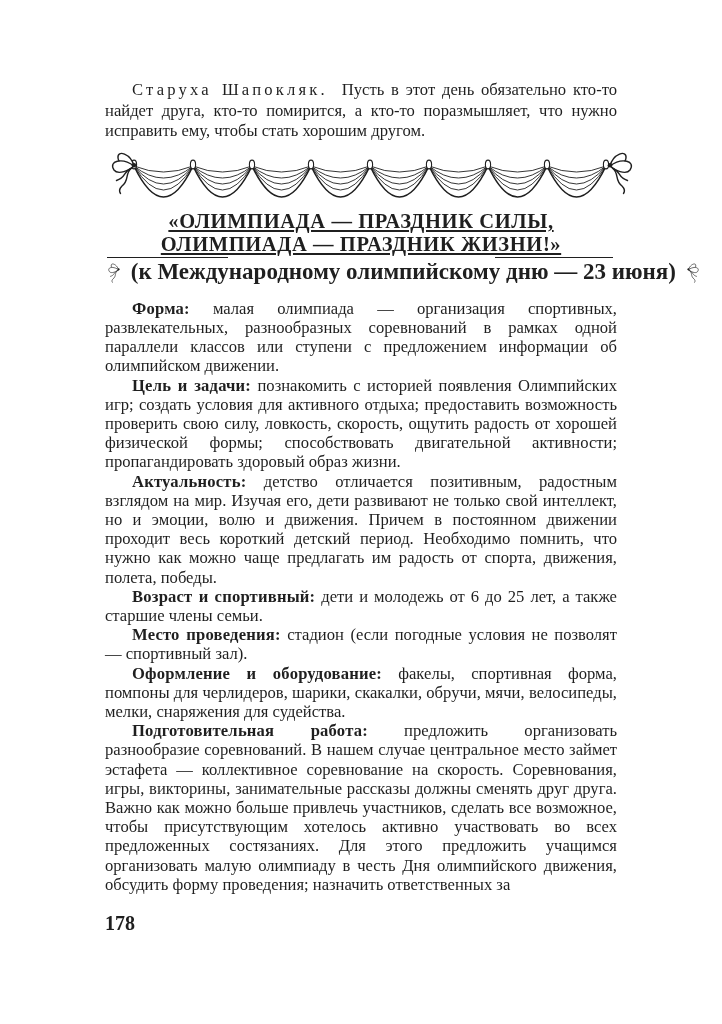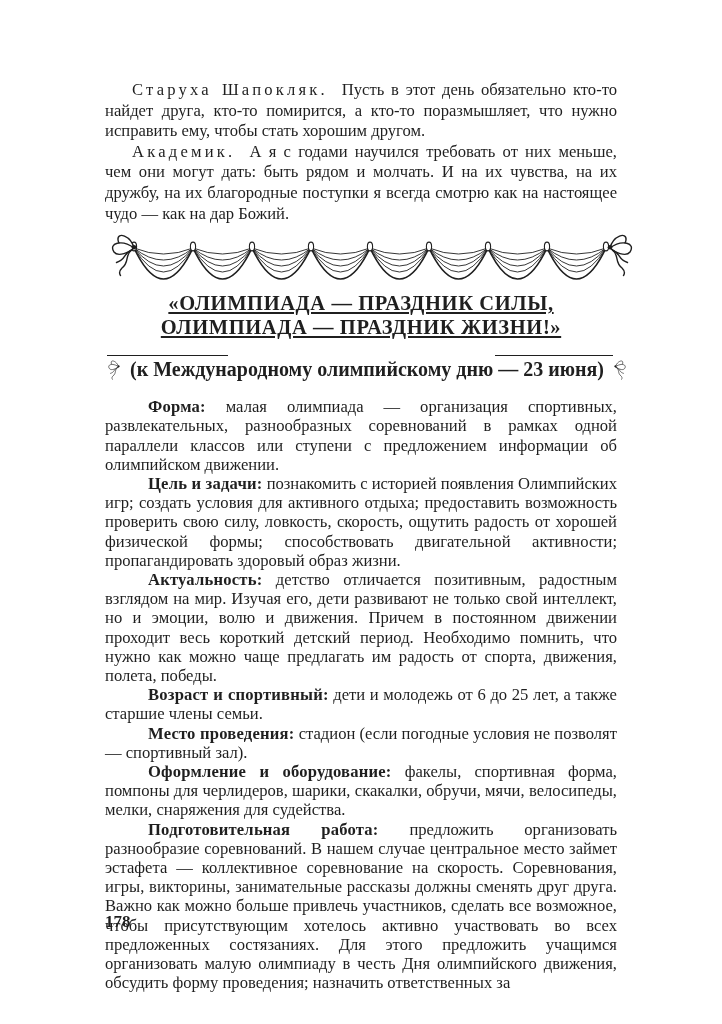--- a/index.html
+++ b/index.html
@@ -39,23 +39,23 @@
     margin: 4px 0 0 0;
     font-size: 20.5px;
     line-height: 23.5px;
     font-weight: bold;
     text-align: center;
     letter-spacing: 0.6px;
     text-decoration: underline;
   }
   .subtitle-row {
     position: relative;
-    margin-top: 18px;
+    margin-top: 2px;
     text-align: right;
-    font-size: 20px;
+    font-size: 23px;
     line-height: 25px;
     font-weight: bold;
     white-space: nowrap;
   }
   .flank-rule {
     position: absolute;
     top: -2px;
     border-top: 1.5px solid #1f1f1f;
     height: 0;
   }
@@ -70,26 +70,26 @@
   .subtitle { padding: 0 3px; }
   
   .body { margin-top: 15px; }
   .body p {
     margin: 0;
     font-size: 16.6px;
     line-height: 19.2px;
     text-align: justify;
     text-indent: 27px;
   }
-  .body p b { letter-spacing: 0.2px; margin-left: 16px; }
+  .body p b { letter-spacing: 0.2px; }
   
   .page-number {
     position: absolute;
     left: 105px; top: 912px;
-    font-size: 17px;
+    font-size: 20px;
     font-weight: bold;
   }
   svg { overflow: visible; }
 </style>
 </head>
 <body>
 
 <svg width="0" height="0" style="position:absolute" aria-hidden="true">
   <defs>
     <g id="bow-shape" fill="#ffffff" stroke="#1f1f1f" stroke-width="1.4" stroke-linecap="round" stroke-linejoin="round">
@@ -101,24 +101,20 @@
     </g>
   </defs>
 </svg>
 
 <div class="page">
 
   <div class="dialogue">
     <p class="para">
       <span class="speaker">Старуха Шапокляк.</span>
       <span>Пусть в этот день обязательно кто-то найдет друга, кто-то помирится, а кто-то поразмышляет, что нужно исправить ему, чтобы стать хорошим другом.</span>
-    </p>
-    <p class="para">
-      <span class="speaker">Академик.</span>
-      <span>А я с годами научился требовать от них меньше, чем они могут дать: быть рядом и молчать. И на их чувства, на их дружбу, на их благородные поступки я всегда смотрю как на настоящее чудо — как на дар Божий.</span>
     </p>
   </div>
 
   <div class="garland">
     <svg width="556" height="54" viewBox="0 0 556 52">
       <g class="swags" fill="none" stroke="#1f1f1f">
           <path d="M40,13 Q69.5,25 99,13" stroke-width="0.9"></path>
           <path d="M40,13 Q69.5,37 99,13" stroke-width="0.9"></path>
           <path d="M40,13 Q69.5,49 99,13" stroke-width="0.9"></path>
           <path d="M40,13 Q69.5,61 99,13" stroke-width="0.9"></path>

